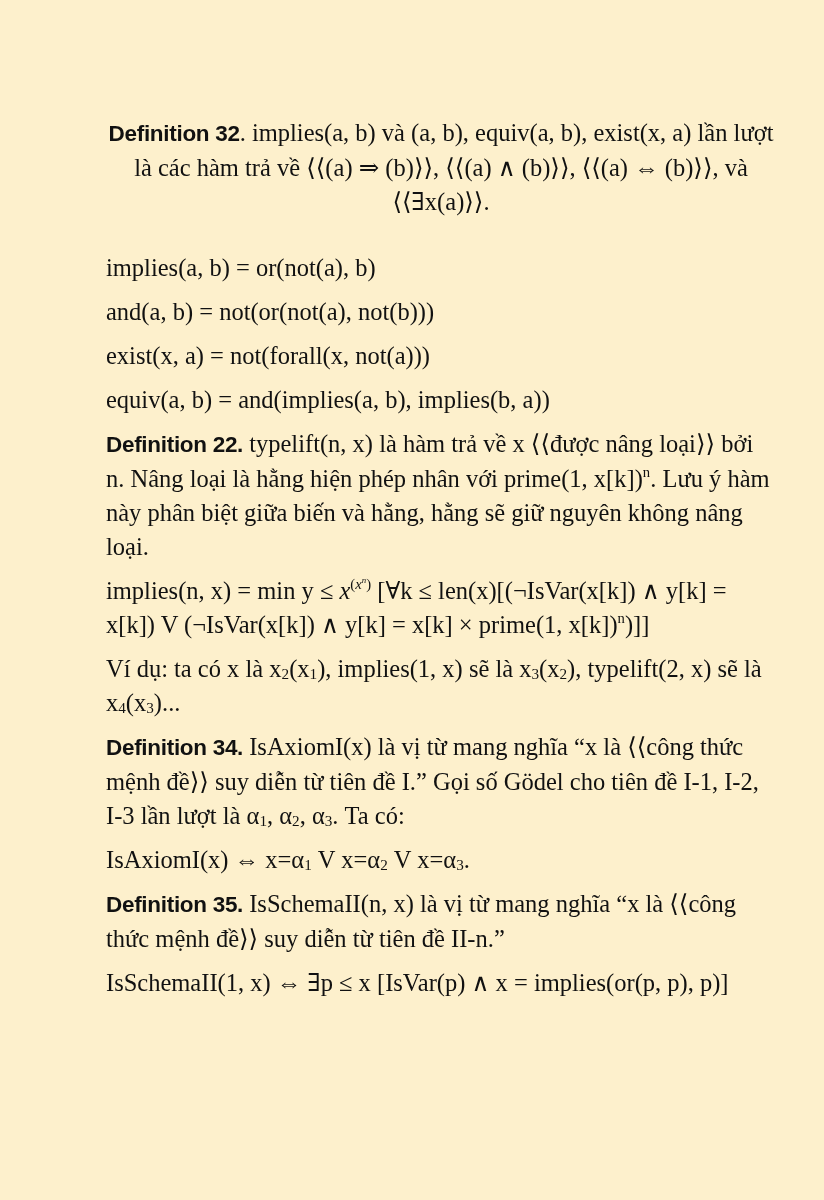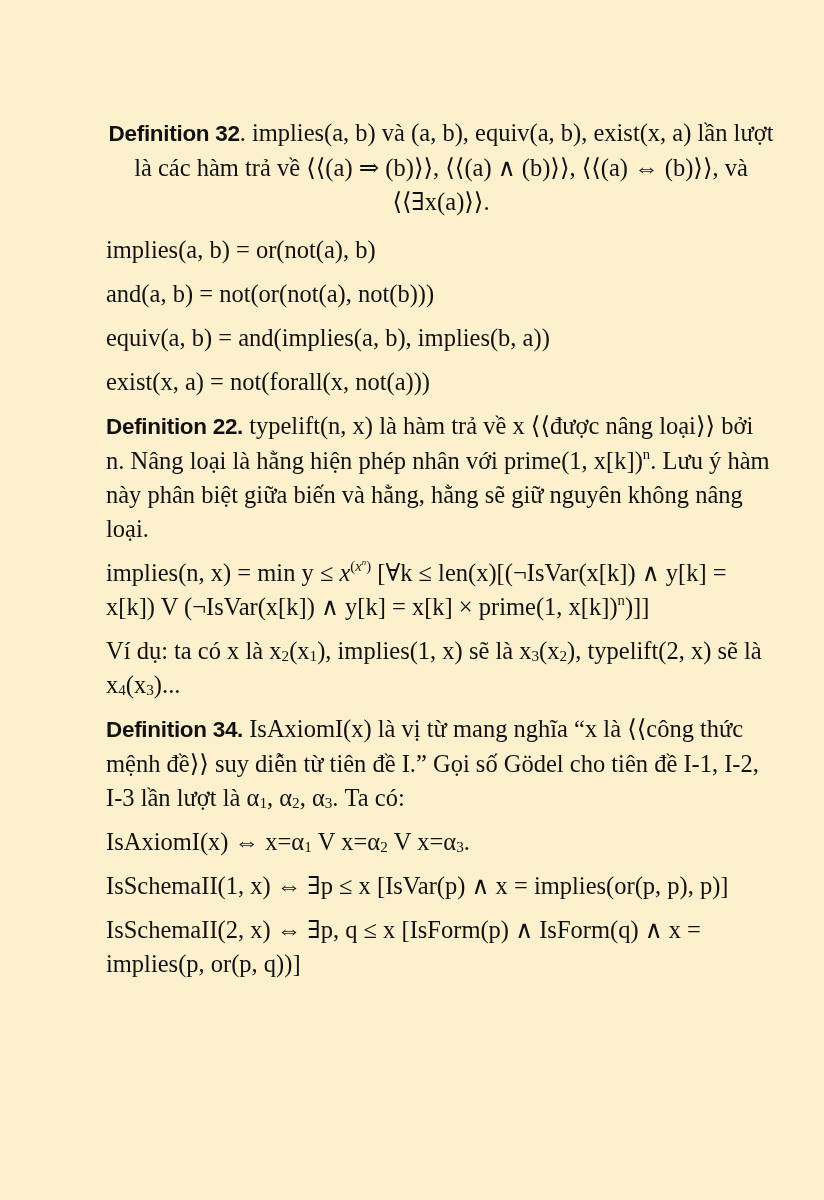--- a/index.html
+++ b/index.html
@@ -42,48 +42,50 @@
       font-size: 0.6em;
       line-height: 0;
       vertical-align: 0.65em;
     }
     sub {
       font-size: 0.62em;
       line-height: 0;
       vertical-align: -0.15em;
     }
     #p-def32 { margin-top: 16px; text-align: center; }
-    #f1 { margin-top: 14px; }
+    #f1 { margin-top: 32px; }
   </style>
 </head>
 <body>
 
 <div class="page">
 
   <p class="para" id="p-def32">
     <span class="def-label">Definition 32</span><span>. implies(a, b) và (a, b), equiv(a, b), exist(x, a) lần lượt là các hàm trả về ⟨⟨(a) ⇒ (b)⟩⟩, ⟨⟨(a) ∧ (b)⟩⟩, ⟨⟨(a) ⇔ (b)⟩⟩, và ⟨⟨∃x(a)⟩⟩.</span>
   </p>
   <p class="formula" id="f1">implies(a, b) = or(not(a), b)</p>
   <p class="formula">and(a, b) = not(or(not(a), not(b)))</p>
+  <p class="formula">exist(x, a) = not(forall(x, not(a)))</p>
   <p class="formula">equiv(a, b) = and(implies(a, b), implies(b, a))</p>
-  <p class="formula">exist(x, a) = not(forall(x, not(a)))</p>
 
   <p class="para">
     <span class="def-label">Definition 22.</span><span> typelift(n, x) là hàm trả về x ⟨⟨được nâng loại⟩⟩ bởi n. Nâng loại là hằng hiện phép nhân với prime(1, x[k])</span><sup>n</sup><span>. Lưu ý hàm này phân biệt giữa biến và hằng, hằng sẽ giữ nguyên không nâng loại.</span>
   </p>
   <p class="para">
     <span>implies(n, x) = min y ≤ </span><span class="sup-math">x</span><sup><span>(</span><span class="sup-math">x</span><sup><span class="sup-math">n</span></sup><span>)</span></sup><span> [∀k ≤ len(x)[(¬IsVar(x[k]) ∧ y[k] = x[k]) V (¬IsVar(x[k]) ∧ y[k] = x[k] × prime(1, x[k])</span><sup>n</sup><span>)]]</span>
   </p>
   <p class="para">
     <span>Ví dụ: ta có x là x</span><sub>2</sub><span>(x</span><sub>1</sub><span>), implies(1, x) sẽ là x</span><sub>3</sub><span>(x</span><sub>2</sub><span>), typelift(2, x) sẽ là x</span><sub>4</sub><span>(x</span><sub>3</sub><span>)...</span>
   </p>
 
   <p class="para">
     <span class="def-label">Definition 34.</span><span> IsAxiomI(x) là vị từ mang nghĩa “x là ⟨⟨công thức mệnh đề⟩⟩ suy diễn từ tiên đề I.” Gọi số Gödel cho tiên đề I-1, I-2, I-3 lần lượt là α</span><sub>1</sub><span>, α</span><sub>2</sub><span>, α</span><sub>3</sub><span>. Ta có:</span>
   </p>
   <p class="formula">
     <span>IsAxiomI(x) ⇔ x=α</span><sub>1</sub><span> V x=α</span><sub>2</sub><span> V x=α</span><sub>3</sub><span>.</span>
   </p>
 
+  <p class="para">
+    <span class="def-label">Definition 35.</span><span> IsSchemaII(n, x) là vị từ mang nghĩa “x là ⟨⟨công thức mệnh đề⟩⟩ suy diễn từ tiên đề II-n.”</span>
+  </p>
   <p class="para">IsSchemaII(1, x) ⇔ ∃p ≤ x [IsVar(p) ∧ x = implies(or(p, p), p)]</p>
-  <p class="para">IsSchemaII(2, x) ⇔ ∃p, q ≤ x [IsForm(p) ∧ IsForm(q) ∧ x = implies(p, or(p, q))]</p>
 
 </div>
 
 </body></html>

